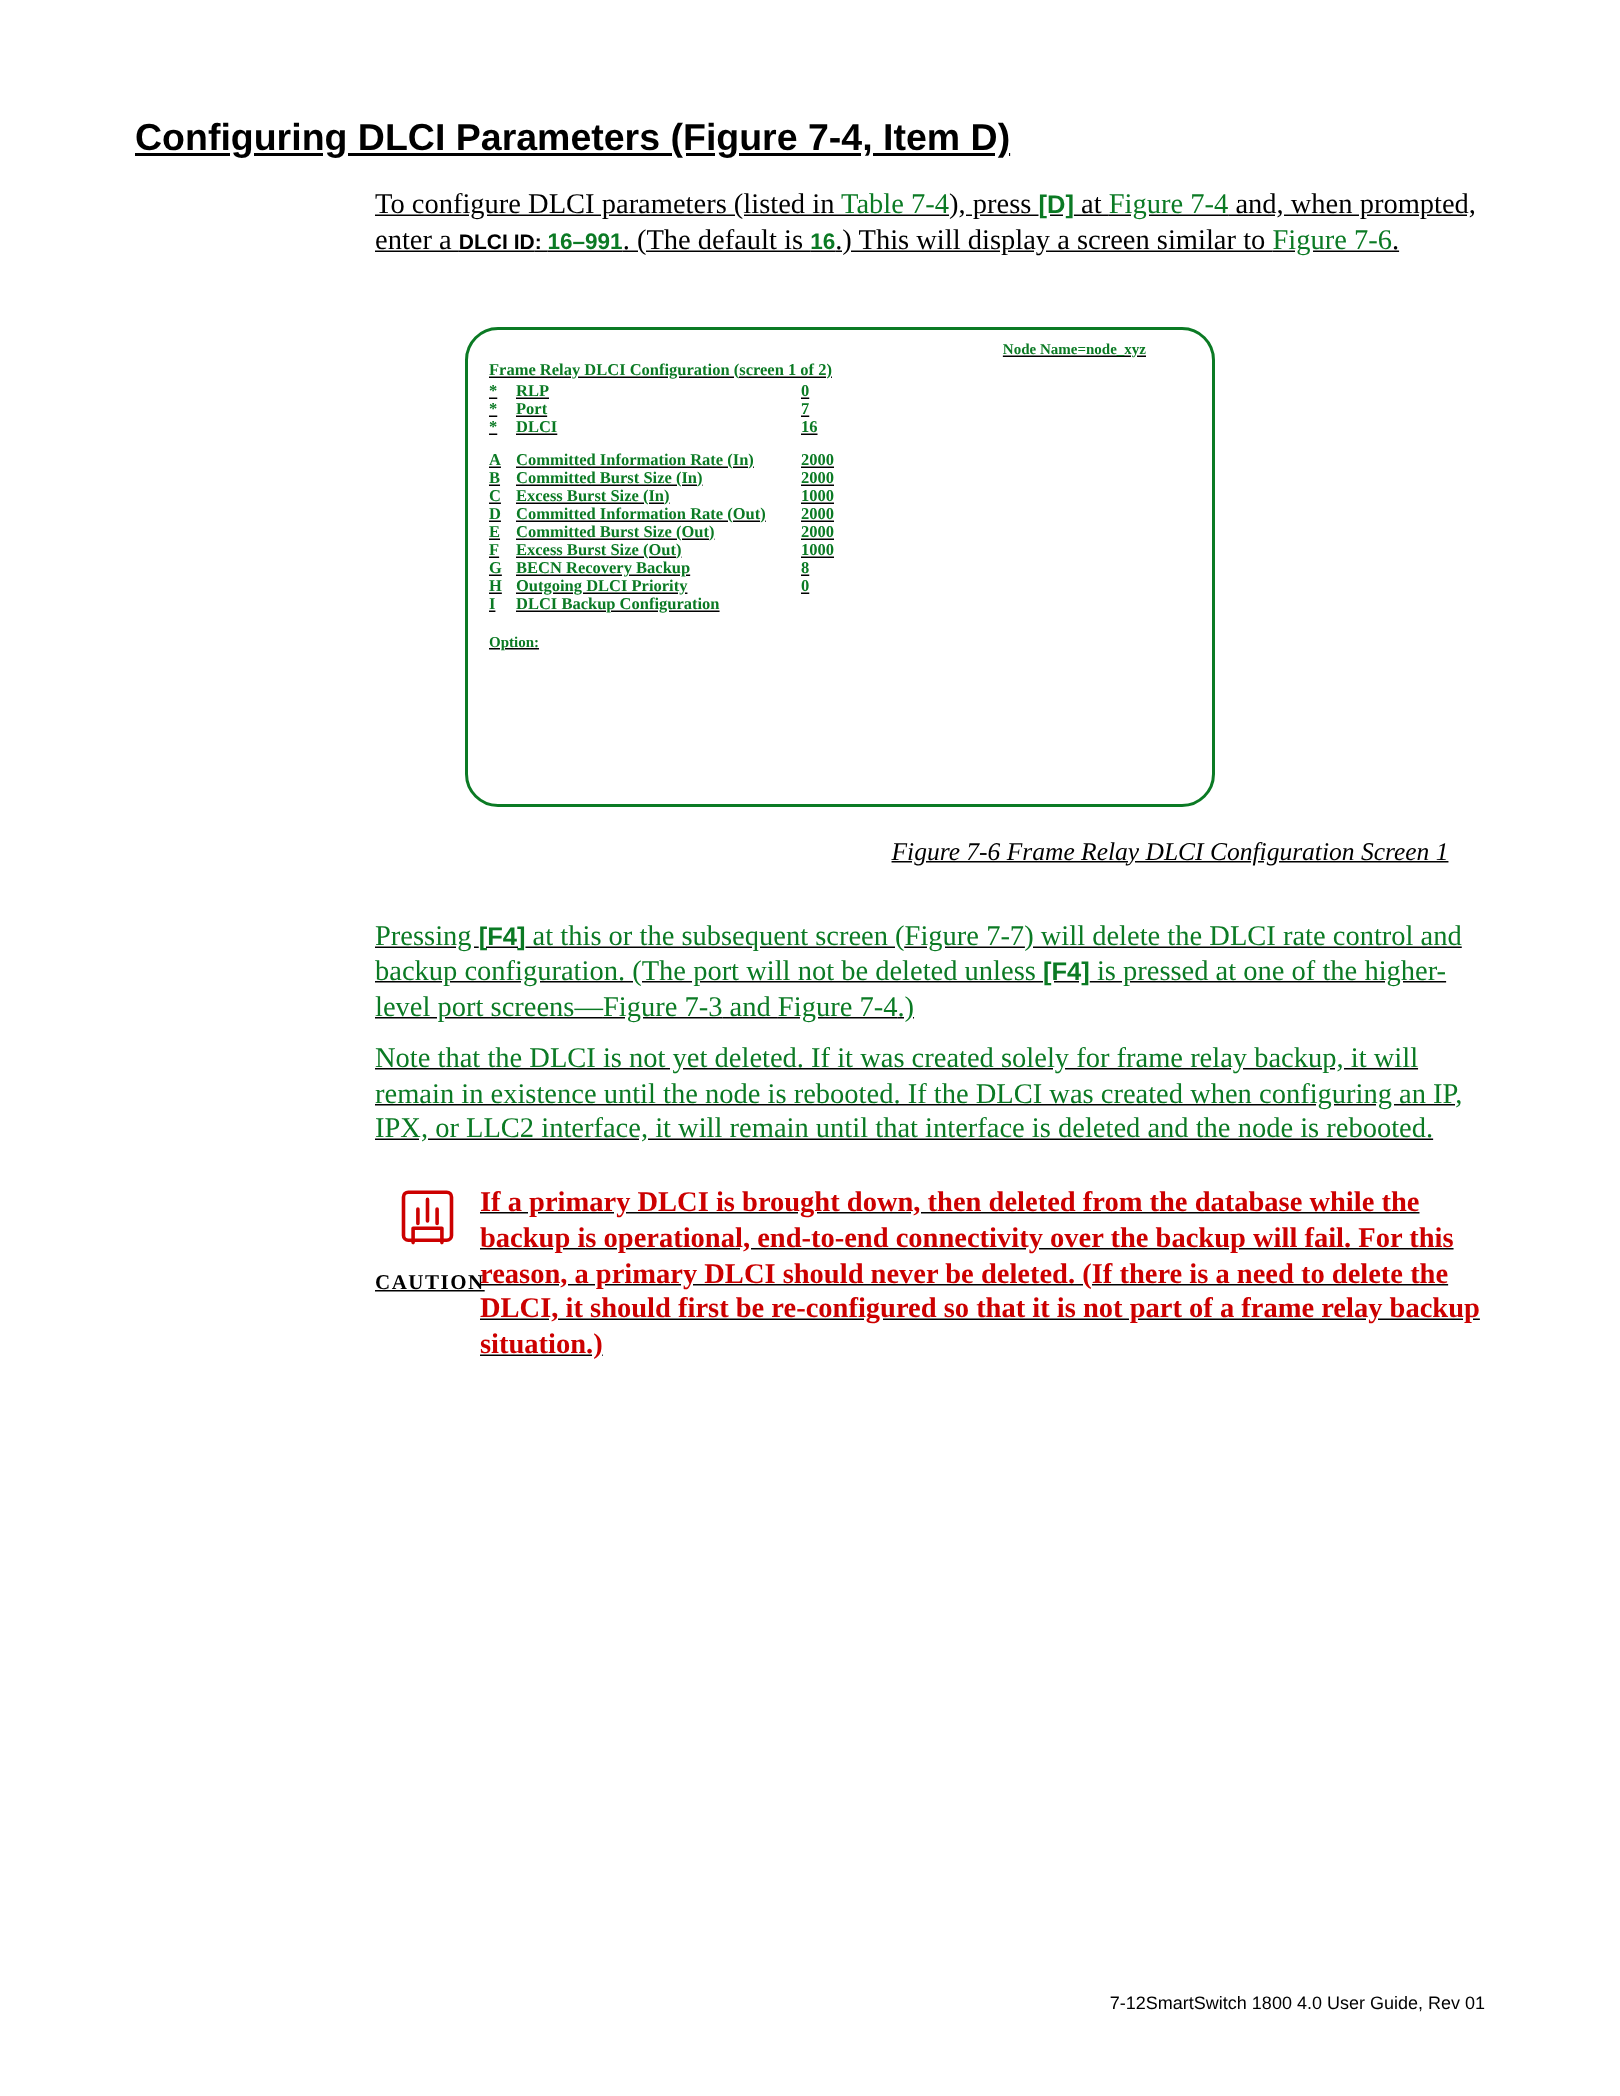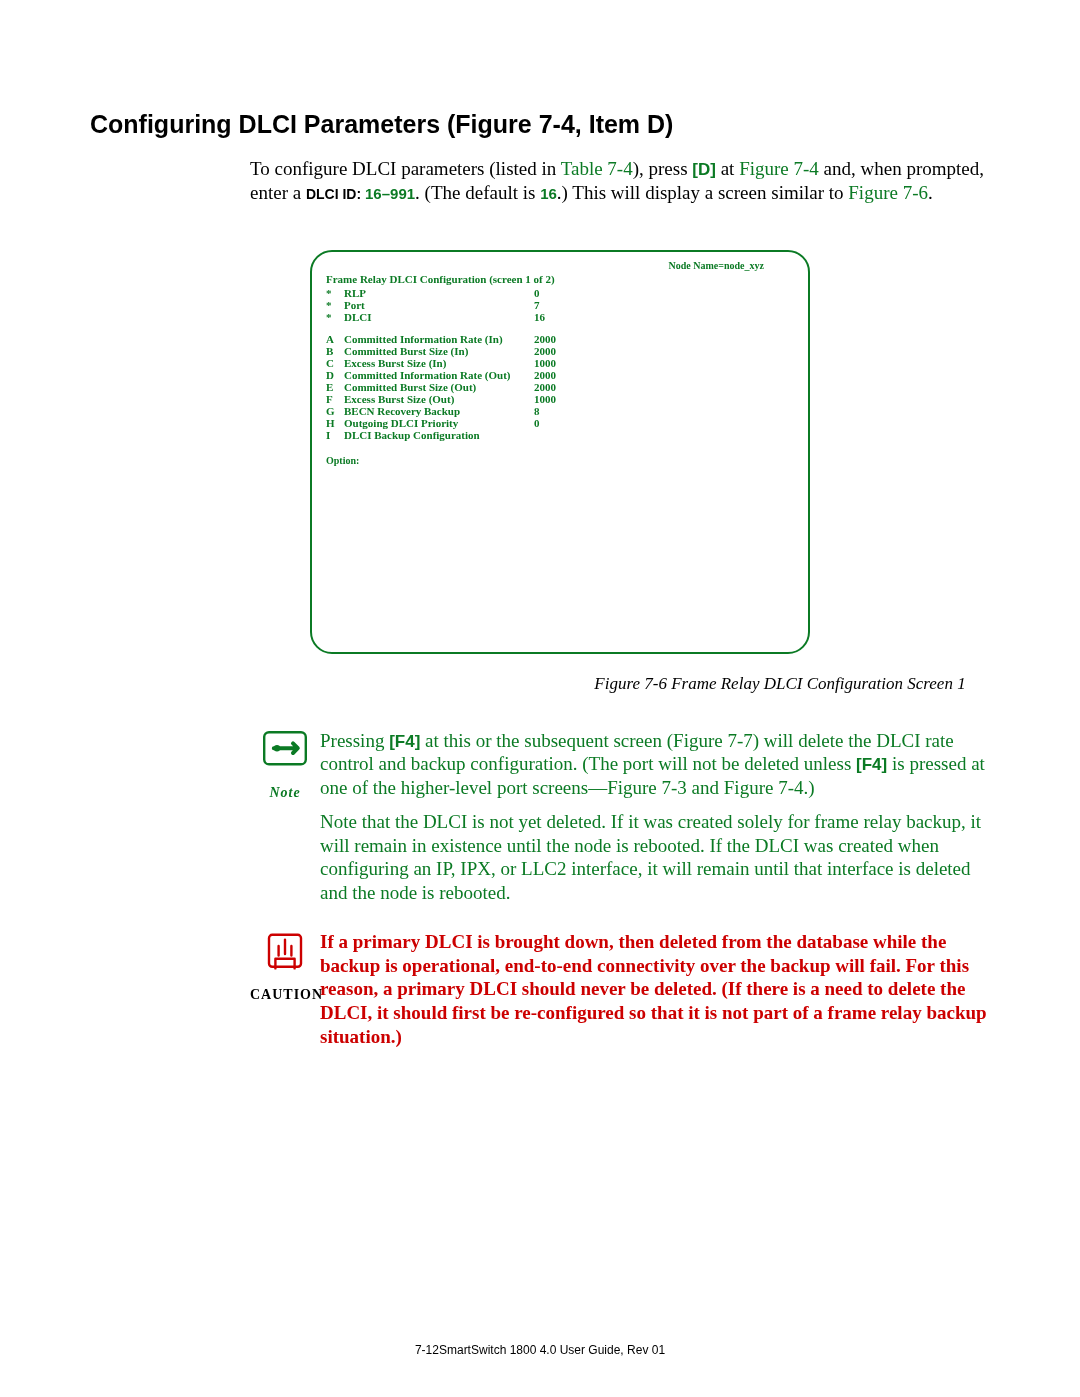--- a/index.html
+++ b/index.html
@@ -7,24 +7,25 @@
     padding: 0;
     background: #fff;
     font-family: "Times New Roman", Times, serif;
     color: #000;
     width: 1080px;
     height: 1397px;
     position: relative;
     box-sizing: border-box;
   }
   .page {
-    padding: 110px 90px 60px 90px;
+    padding: 78px 90px 60px 90px;
     box-sizing: border-box;
     position: relative;
     height: 100%;
+    text-decoration: underline;
   }
   h1 {
     font-family: Arial, Helvetica, sans-serif;
     font-weight: bold;
     font-size: 25px;
     margin: 0 0 18px 0;
   }
   .intro {
     margin-left: 160px;
     font-size: 19px;
@@ -36,21 +37,21 @@
   .value-green { color: #0b7a24; font-family: Arial, Helvetica, sans-serif; font-weight: bold; font-size: 15px; }
 
   .screen-wrap {
     margin-left: 220px;
     margin-top: 45px;
   }
   .screen {
     border: 2px solid #0b7a24;
     border-radius: 22px;
     width: 500px;
-    height: 404px;
+    height: 320px;
     padding: 8px 14px 8px 14px;
     box-sizing: border-box;
     font-family: "Times New Roman", Times, serif;
     color: #0b7a24;
     font-weight: bold;
     font-size: 11px;
     position: relative;
   }
   .node-name {
     text-align: right;
@@ -103,25 +104,25 @@
   .caution-block {
     display: flex;
     margin-left: 160px;
     margin-top: 15px;
     font-size: 19px;
     line-height: 1.25;
   }
 
   .footer {
     position: absolute;
-    bottom: 40px;
+    bottom: 55px;
     left: 90px;
     right: 90px;
     display: flex;
-    justify-content: center;
+    justify-content: flex-end;
     font-family: Arial, Helvetica, sans-serif;
     font-size: 12px;
   }
 </style>
 </head>
 <body>
 
 <div class="page">
 
   <h1>Configuring DLCI Parameters (Figure 7-4, Item D)</h1>
@@ -198,28 +199,20 @@
             <div class="scr-col-l">DLCI Backup Configuration</div>
             <div class="scr-col-v"></div>
           </div>
         </div>
       <div class="option">Option:</div>
     </div>
     <div class="caption">Figure 7-6    Frame Relay DLCI Configuration Screen 1</div>
   </div>
 
   <div class="note-block">
-    <div class="note-icon">
-      <svg viewBox="0 0 60 60">
-        <rect x="4" y="4" width="52" height="40" rx="6" fill="none" stroke="#0b7a24" stroke-width="3"></rect>
-        <path d="M16 24 L44 24 M40 18 L46 24 L40 30" fill="none" stroke="#0b7a24" stroke-width="5" stroke-linecap="round" stroke-linejoin="round"></path>
-        <circle cx="20" cy="24" r="4" fill="#0b7a24"></circle>
-      </svg>
-      <div class="note-label">Note</div>
-    </div>
     <div class="note-body">
       <p class="green-text">
         <span>Pressing </span><span class="key-press">[F4]</span><span> at this or the subsequent screen (</span><span class="link">Figure 7-7</span><span>) will delete the DLCI rate control and backup configuration. (The port will not be deleted unless </span><span class="key-press">[F4]</span><span> is pressed at one of the higher-level port screens—</span><span class="link">Figure 7-3</span><span> and </span><span class="link">Figure 7-4</span><span>.)</span>
       </p>
       <p class="green-text">Note that the DLCI is not yet deleted. If it was created solely for frame relay backup, it will remain in existence until the node is rebooted. If the DLCI was created when configuring an IP, IPX, or LLC2 interface, it will remain until that interface is deleted and the node is rebooted.</p>
     </div>
   </div>
 
   <div class="caution-block">
     <div class="caution-icon">

